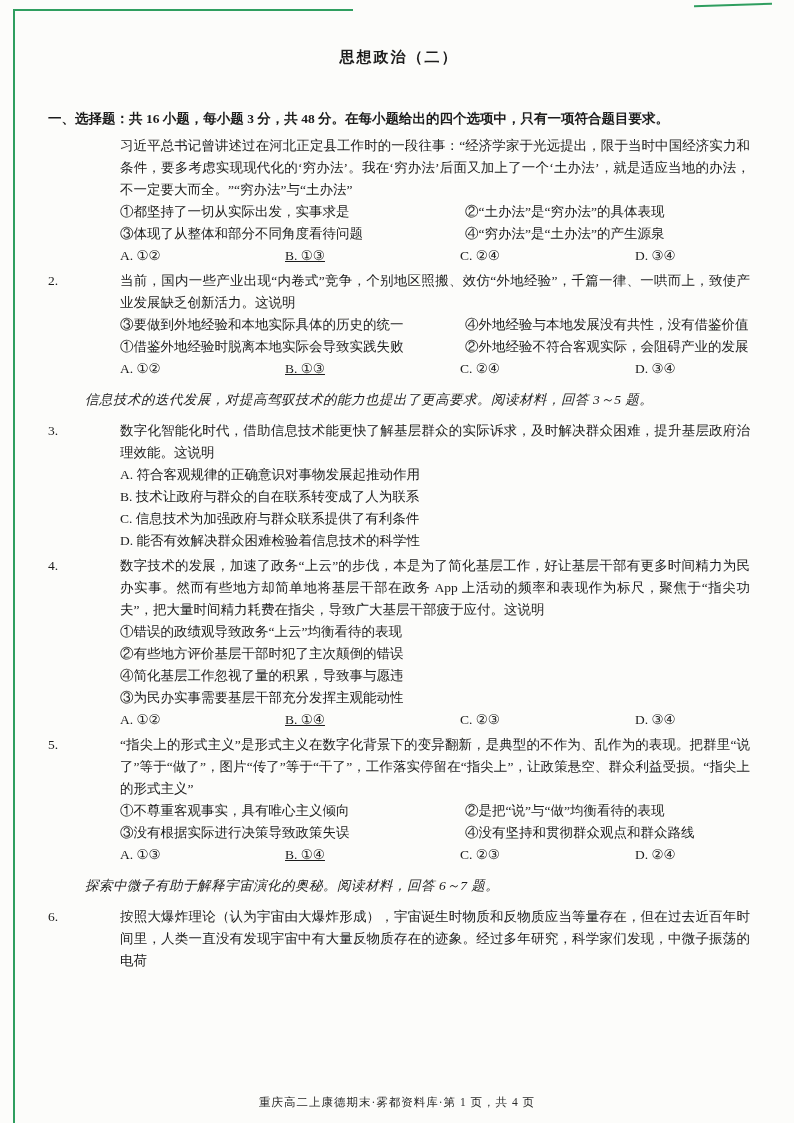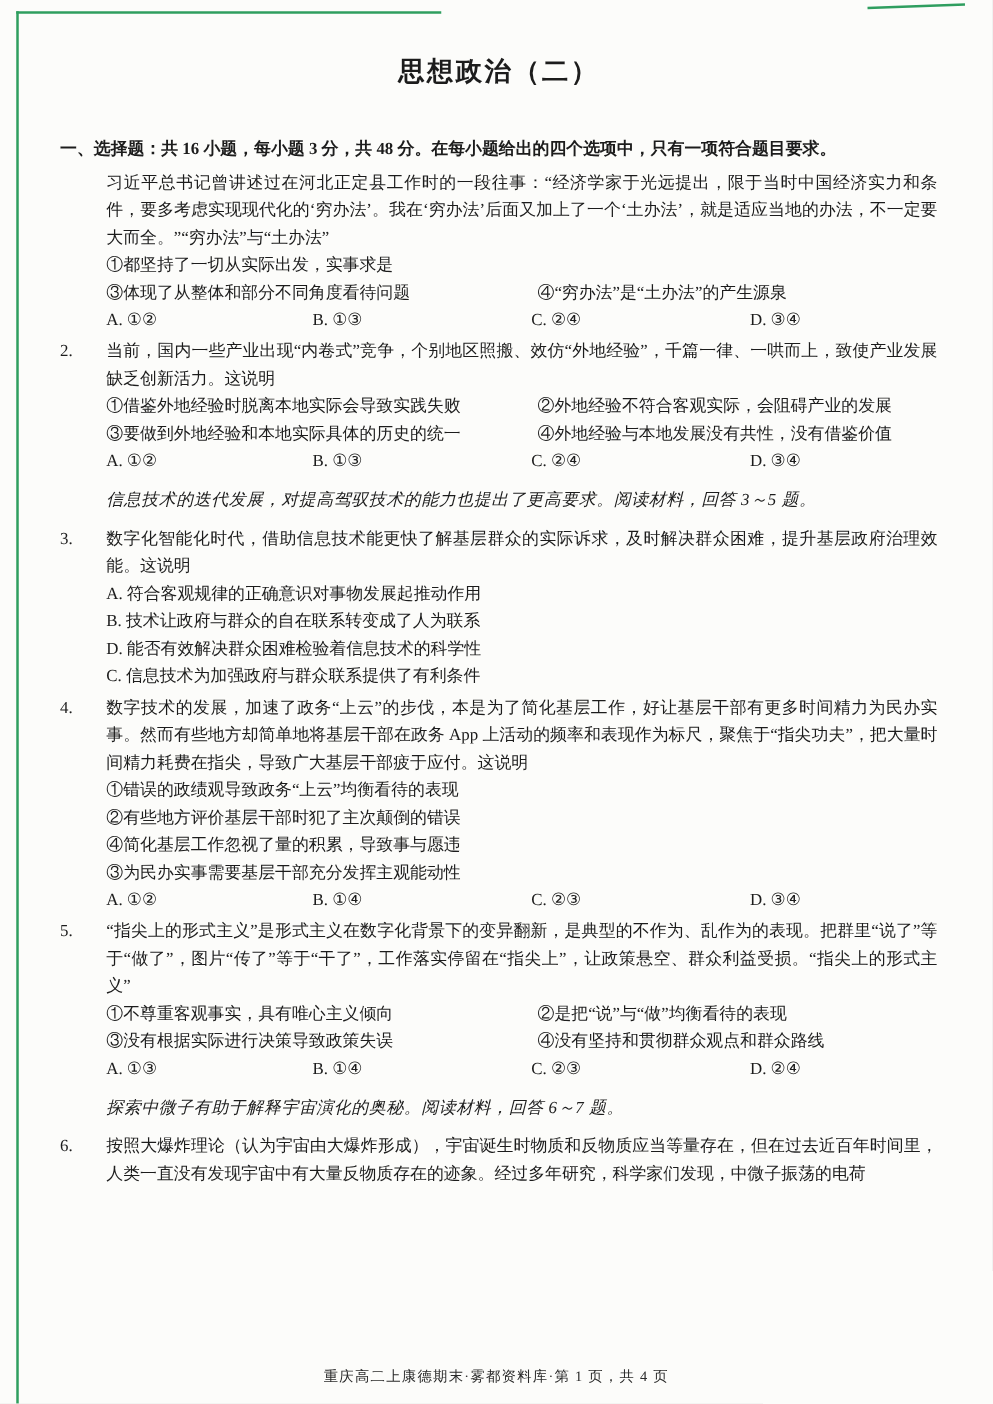--- a/index.html
+++ b/index.html
@@ -11,38 +11,38 @@
     background:#fcfcfa;
     font-family:"Liberation Serif","DejaVu Serif",serif;
     font-size:13.5px;
     line-height:22px;
     color:#1c1c1c;
     overflow:hidden;
   }
   .content { padding:30px 44px 0 48px; }
   .title {
     text-align:center;
-    font-size:21px;
+    font-size:15px;
     font-weight:bold;
     letter-spacing:2px;
     margin-top:12px;
     margin-bottom:36px;
     line-height:30px;
   }
   .section-header { font-weight:bold; margin-bottom:5px; text-align:justify; }
-  .question { display:flex; margin-bottom:3px; }
+  .question { display:flex; margin-bottom:3px;gap:35px; }
   .q-num { width:37px; flex:none; }
   .q-body { flex:1; min-width:0; }
   .stem { text-align:justify; }
   .opt-pair { display:flex; }
   .opt-pair .opt-left { width:345px; flex:none; }
   .opt-line { display:block; }
   .ans-row { display:flex; }
   .ans-row span:nth-child(1){ width:165px; flex:none; }
-  .ans-row span:nth-child(2){ width:175px; flex:none; }
+  .ans-row span:nth-child(2){ width:175px; flex:none;text-decoration:underline; }
   .ans-row span:nth-child(3){ width:175px; flex:none; }
   .material {
     margin:9px 0 9px 37px;
     font-style:italic;
     letter-spacing:0.5px;
     font-family:Liberation Serif, serif;
   }
   .footer {
     position:absolute;
     bottom:10px; left:0;
@@ -69,65 +69,66 @@
     <h1 class="title">思想政治（二）</h1>
 
     <p class="section-header">一、选择题：共 16 小题，每小题 3 分，共 48 分。在每小题给出的四个选项中，只有一项符合题目要求。</p>
 
     <div class="question">
       <div class="q-num"></div>
       <div class="q-body">
         <p class="stem">习近平总书记曾讲述过在河北正定县工作时的一段往事：“经济学家于光远提出，限于当时中国经济实力和条件，要多考虑实现现代化的‘穷办法’。我在‘穷办法’后面又加上了一个‘土办法’，就是适应当地的办法，不一定要大而全。”“穷办法”与“土办法”</p>
         <div class="opt-pair">
           <span class="opt-left">①都坚持了一切从实际出发，实事求是</span>
+          <span>②“土办法”是“穷办法”的具体表现</span>
         </div>
         <div class="opt-pair">
           <span class="opt-left">③体现了从整体和部分不同角度看待问题</span>
           <span>④“穷办法”是“土办法”的产生源泉</span>
         </div>
         <div class="ans-row">
           <span>A. ①②</span>
           <span>B. ①③</span>
           <span>C. ②④</span>
           <span>D. ③④</span>
         </div>
       </div>
     </div>
 
     <div class="question">
       <div class="q-num">2.</div>
       <div class="q-body">
         <p class="stem">当前，国内一些产业出现“内卷式”竞争，个别地区照搬、效仿“外地经验”，千篇一律、一哄而上，致使产业发展缺乏创新活力。这说明</p>
         <div class="opt-pair">
+          <span class="opt-left">③要做到外地经验和本地实际具体的历史的统一</span>
+          <span>④外地经验与本地发展没有共性，没有借鉴价值</span>
+        </div>
+        <div class="opt-pair">
           <span class="opt-left">①借鉴外地经验时脱离本地实际会导致实践失败</span>
           <span>②外地经验不符合客观实际，会阻碍产业的发展</span>
-        </div>
-        <div class="opt-pair">
-          <span class="opt-left">③要做到外地经验和本地实际具体的历史的统一</span>
-          <span>④外地经验与本地发展没有共性，没有借鉴价值</span>
         </div>
         <div class="ans-row">
           <span>A. ①②</span>
           <span>B. ①③</span>
           <span>C. ②④</span>
           <span>D. ③④</span>
         </div>
       </div>
     </div>
 
     <p class="material">信息技术的迭代发展，对提高驾驭技术的能力也提出了更高要求。阅读材料，回答 3～5 题。</p>
 
     <div class="question">
       <div class="q-num">3.</div>
       <div class="q-body">
         <p class="stem">数字化智能化时代，借助信息技术能更快了解基层群众的实际诉求，及时解决群众困难，提升基层政府治理效能。这说明</p>
         <span class="opt-line">A. 符合客观规律的正确意识对事物发展起推动作用</span>
         <span class="opt-line">B. 技术让政府与群众的自在联系转变成了人为联系</span>
+        <span class="opt-line">C. 信息技术为加强政府与群众联系提供了有利条件</span>
         <span class="opt-line">D. 能否有效解决群众困难检验着信息技术的科学性</span>
-        <span class="opt-line">C. 信息技术为加强政府与群众联系提供了有利条件</span>
       </div>
     </div>
 
     <div class="question">
       <div class="q-num">4.</div>
       <div class="q-body">
         <p class="stem">数字技术的发展，加速了政务“上云”的步伐，本是为了简化基层工作，好让基层干部有更多时间精力为民办实事。然而有些地方却简单地将基层干部在政务 App 上活动的频率和表现作为标尺，聚焦于“指尖功夫”，把大量时间精力耗费在指尖，导致广大基层干部疲于应付。这说明</p>
         <span class="opt-line">①错误的政绩观导致政务“上云”均衡看待的表现</span>
         <span class="opt-line">②有些地方评价基层干部时犯了主次颠倒的错误</span>
         <span class="opt-line">④简化基层工作忽视了量的积累，导致事与愿违</span>

